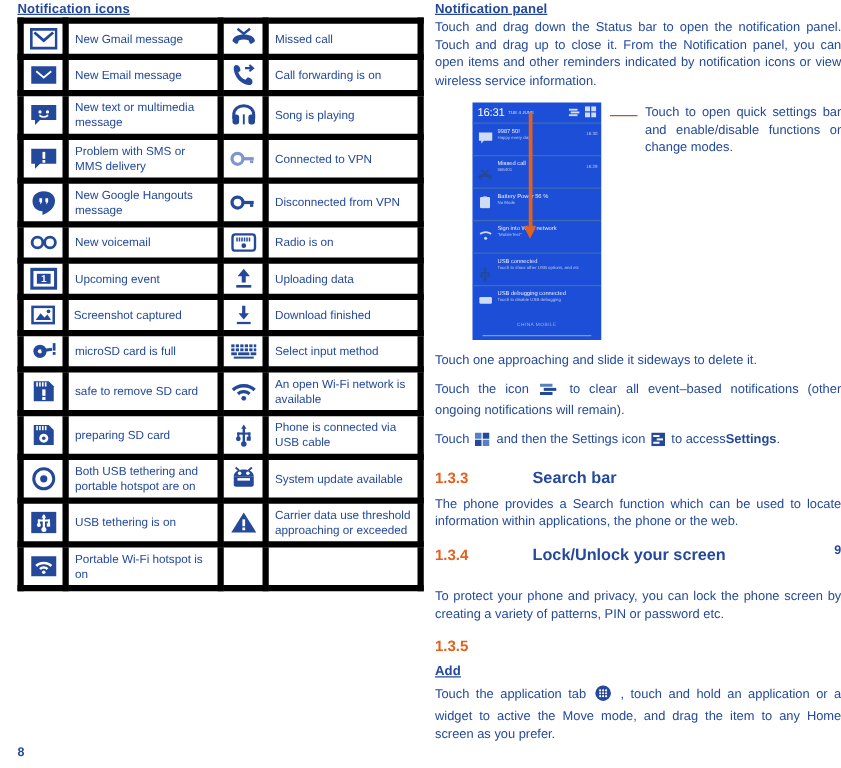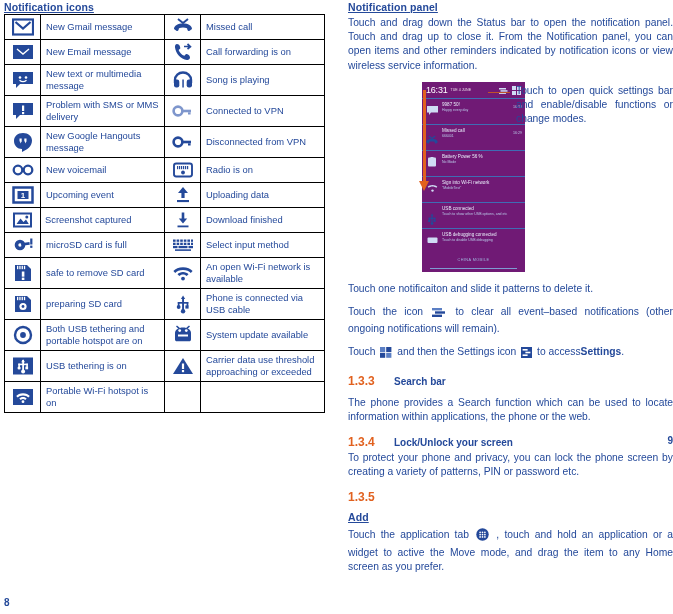--- a/index.html
+++ b/index.html
@@ -26,53 +26,54 @@
     font-size: 10.3px;
     color: #24499a;
     line-height: 14.2px;
     text-align: justify;
     text-justify: inter-word;
   }
   .sec-head {
     display: flex;
     align-items: baseline;
     margin: 0;
+    gap: 32px;
   }
   .sec-num {
     color: #e1611f;
     font-weight: bold;
     font-size: 12px;
     width: 46px;
     flex: 0 0 46px;
   }
   .sec-title {
     color: #24499a;
     font-weight: bold;
-    font-size: 10px;
+    font-size: 13px;
   }
 
   
   .left-page {
     position: absolute;
-    left: 4px; top: 0;
+    left: 14px; top: 0;
     width: 336px; height: 614px;
   }
   .left-title {
     position: absolute;
     left: 0; top: 1px;
   }
   .icon-table {
     position: absolute;
     left: 0; top: 14px;
     width: 320px;
     border-collapse: collapse;
     table-layout: fixed;
   }
   .icon-table td {
-    border: 1px solid #000000;
+    border: 5px solid #000000;
     padding: 0;
     vertical-align: middle;
   }
   .icon-table td.ic {
     width: 36px;
     text-align: center;
     padding: 2px 0;
   }
   .icon-table td.lb {
     padding: 3px 4px 3px 5px;
@@ -96,23 +97,22 @@
   
   .phone-wrap {
     position: relative;
     margin: 4px 0 7px 0;
     height: 193px;
   }
   .phone {
     position: absolute;
     left: 30px; top: 0;
     width: 103px; height: 190px;
-    background: #701a75;
+    background: #1d4ed8;
     overflow: hidden;
-    margin-left: 44px;
   }
   .ph-status {
     height: 16px;
     display: flex;
     align-items: center;
     padding: 0 4px;
     color: #fff;
   }
   .ph-time { font-size: 9px; letter-spacing: -.2px; }
   .ph-date { font-size: 3.6px; margin-left: 3px; opacity: .85; }
@@ -571,21 +571,21 @@
               </div>
             </div>
           <div class="ph-footer">CHINA MOBILE</div>
           <div class="ph-bottombar"></div>
         </div>
         <div class="arrow"></div>
         <div class="callout-line"></div>
         <div class="callout-text">Touch to open quick settings bar and enable/disable functions or change modes.</div>
       </div>
 
-      <p class="body-text para">Touch one notificaiton and slide it patterns to delete it.</p>
+      <p class="body-text para">Touch one approaching and slide it sideways to delete it.</p>
 
       <p class="body-text para">
         <span>Touch the icon</span>
         <span class="inline-ico">
           <svg width="14" height="11" viewBox="0 0 14 11">
               <rect x="0" y="1" width="10" height="2.4" fill="#5b7fc4"></rect>
               <rect x="3" y="4.3" width="10" height="2.4" fill="#24499a"></rect>
               <rect x="0" y="7.6" width="10" height="2.4" fill="#24499a"></rect>
             </svg>
         </span>
@@ -617,21 +617,21 @@
       <div class="sec-head" style="margin-top:11px;">
         <span class="sec-num">1.3.3</span>
         <span class="sec-title">Search bar</span>
       </div>
       <p class="body-text para" style="margin-top:8px;">The phone provides a Search function which can be used to locate information within applications, the phone or the web.</p>
 
       <div class="sec-head" style="margin-top:11px;">
         <span class="sec-num">1.3.4</span>
         <span class="sec-title">Lock/Unlock your screen</span>
       </div>
-      <p class="body-text para" style="margin-top:2px;">To protect your phone and privacy, you can lock the phone screen by creating a variety of patterns, PIN or password etc.</p>
+      <p class="body-text para" style="margin-top:20px;">To protect your phone and privacy, you can lock the phone screen by creating a variety of patterns, PIN or password etc.</p>
 
       <div class="sec-head" style="margin-top:11px;align-items:center;">
         <span class="sec-num">1.3.5</span>
       </div>
       <div class="heading-underline sub-head" style="margin-top:7px;">Add</div>
       <p class="body-text para">
         <span>Touch the application tab</span>
         <span class="inline-ico">
           <svg width="13" height="13" viewBox="0 0 13 13">
               <circle cx="6.5" cy="6.5" r="6.2" fill="#24499a"></circle>

